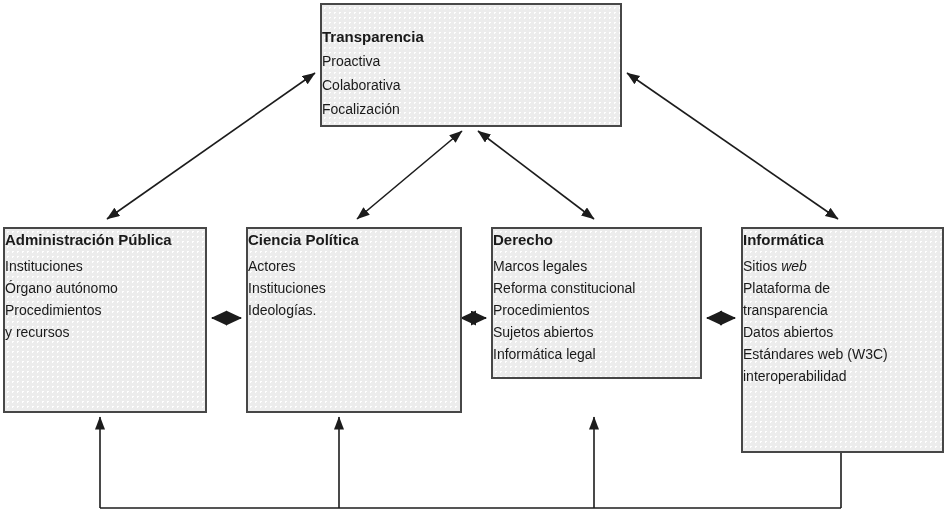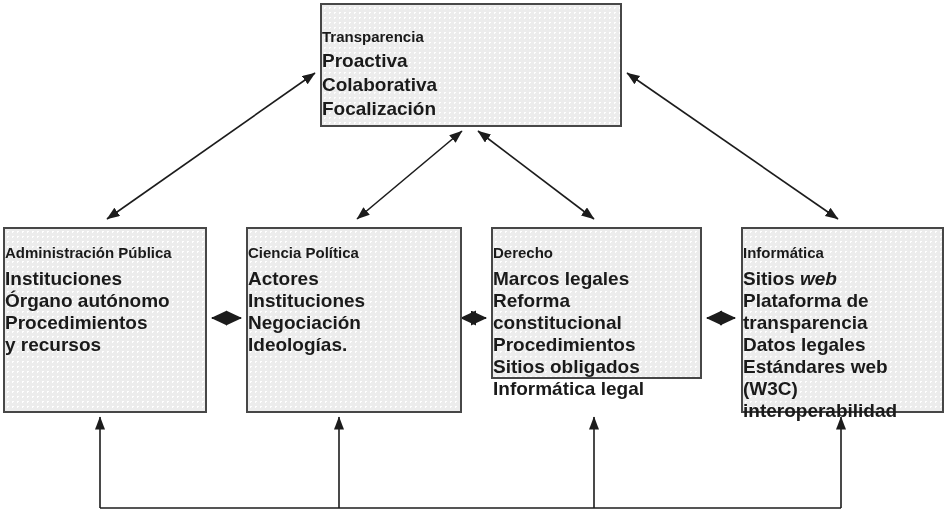--- a/index.html
+++ b/index.html
@@ -29,36 +29,35 @@
     border: 2px solid #474747;
     color: #1a1a1a;
   }
   .box .title {
     font-weight: bold;
     font-size: 15px;
     line-height: 22px;
     margin-bottom: 4px;
   }
   .box .line {
-    font-size: 19px;
+    font-size: 14px;
     line-height: 22px;
-    font-weight: bold;
   }
   .box.top-box .title { line-height: 24px; margin-bottom: 0; }
   .box.top-box .line  { line-height: 24px; }
   .box.top-box { padding-top: 20px; }
-  .box.row-box { padding-top: 13px; }
+  .box.row-box { }
   .it { font-style: italic; }
 
   
   #box-top   { left: 320px; top: 3px;   width: 302px; height: 124px; }
   #box-ap    { left: 3px;   top: 227px; width: 204px; height: 186px; }
   #box-cp    { left: 246px; top: 227px; width: 216px; height: 186px; }
   #box-de    { left: 491px; top: 227px; width: 211px; height: 152px; }
-  #box-in    { left: 741px; top: 227px; width: 203px; height: 186px; }
+  #box-in    { left: 741px; top: 227px; width: 203px; height: 226px; }
 
   .conn { stroke: #1c1c1c; fill: none; }
   .thin  { stroke-width: 1.6px; }
   .thick { stroke-width: 2px; }
 </style>
 </head>
 <body>
 
 <div id="stage">
 
@@ -100,36 +99,35 @@
     <div class="line">Instituciones</div>
     <div class="line">Órgano autónomo</div>
     <div class="line">Procedimientos</div>
     <div class="line">y recursos</div>
   </div>
 
   <div class="box row-box" id="box-cp">
     <div class="title">Ciencia Política</div>
     <div class="line">Actores</div>
     <div class="line">Instituciones</div>
-    <div class="line">Negociación</div>
     <div class="line">Ideologías.</div>
   </div>
 
   <div class="box row-box" id="box-de">
     <div class="title">Derecho</div>
     <div class="line">Marcos legales</div>
     <div class="line">Reforma constitucional</div>
     <div class="line">Procedimientos</div>
-    <div class="line">Sitios obligados</div>
+    <div class="line">Sujetos abiertos</div>
     <div class="line">Informática legal</div>
   </div>
 
   <div class="box row-box" id="box-in">
     <div class="title">Informática</div>
     <div class="line"><span>Sitios </span><span class="it">web</span></div>
     <div class="line">Plataforma de</div>
     <div class="line">transparencia</div>
-    <div class="line">Datos legales</div>
+    <div class="line">Datos abiertos</div>
     <div class="line">Estándares web (W3C)</div>
     <div class="line">interoperabilidad</div>
   </div>
 
 </div>
 
 </body></html>

